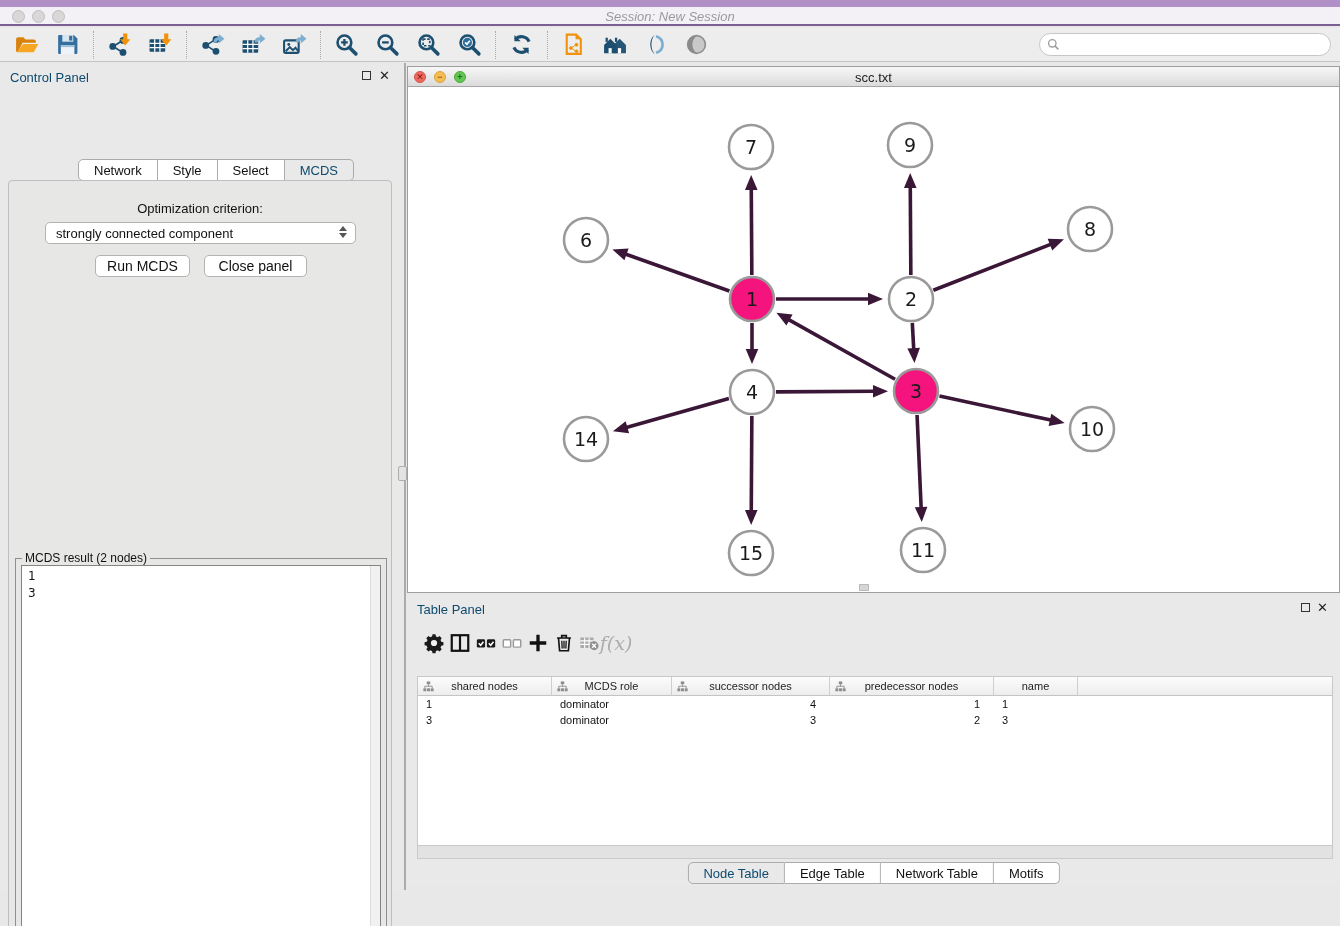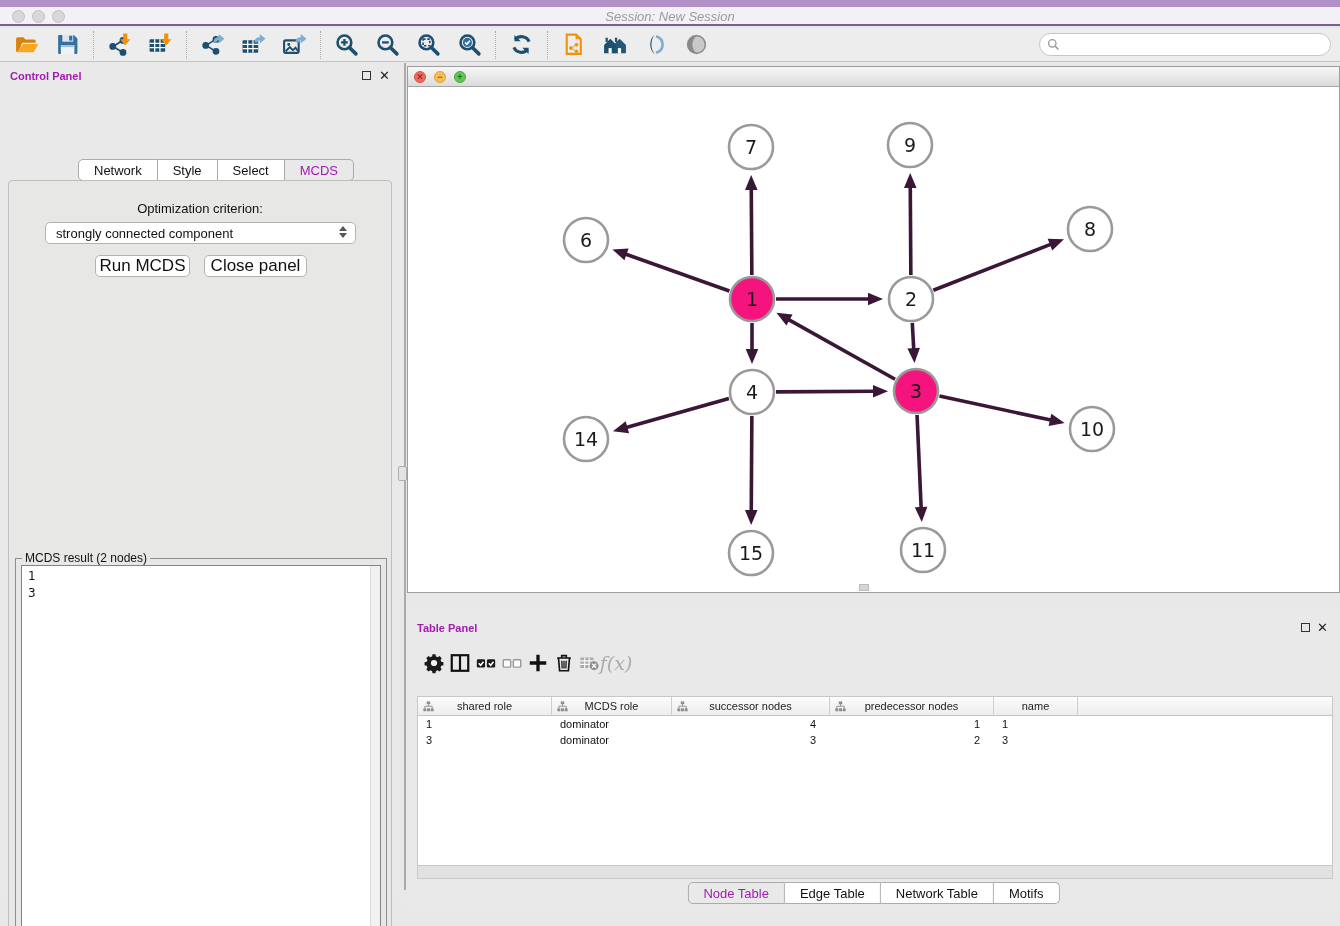--- a/index.html
+++ b/index.html
@@ -21,43 +21,43 @@
   .tbtn{width:41px;height:30px;display:flex;align-items:center;justify-content:center;cursor:default;}
   .tbtn svg{width:25px;height:25px;}
   .tb-sep{width:1px;height:28px;margin:0 5px;border-left:1px dotted #A9A9A9;}
   #search-wrap{position:absolute;right:9px;top:5px;width:292px;height:23px;background:#fff;
                border:1px solid #C6C6C6;border-radius:12px;display:flex;align-items:center;padding-left:7px;}
   #search-wrap svg{width:13px;height:13px;}
   #search-input{border:none;outline:none;flex:1;height:100%;font-size:12px;background:transparent;border-radius:12px;}
   
   #control-panel{position:absolute;left:0;top:63px;width:404px;height:827px;background:#E9E9E9;}
   .panel-head{position:relative;height:26px;}
-  .panel-title{position:absolute;left:10px;top:7px;font-size:11px;color:#a21caf;font-weight:bold;}
+  .panel-title{position:absolute;left:10px;top:7px;font-size:13px;color:#0c4a6e;}
   .float-icon{position:absolute;top:8px;width:9px;height:9px;border:1.5px solid #333;}
   .close-icon{position:absolute;top:5px;font-size:13px;font-weight:bold;color:#222;}
   #cp-float{right:33px;} #cp-close{right:14px;}
   .tabs-row{position:absolute;display:flex;}
   #cp-tabs{left:78px;top:96px;}
   .tab{height:22px;padding:5px 15px;display:flex;align-items:center;font-size:13px;color:#111;
        background:#fff;border:1px solid #ABABAB;border-left:none;}
   .tab:first-child{border-left:1px solid #ABABAB;border-radius:5px 0 0 5px;}
   .tab:last-child{border-radius:0 5px 5px 0;}
-  .tab.inactive-look{background:#E9E9E9;color:#a21caf;}
+  .tab.inactive-look{background:#E9E9E9;color:#0c4a6e;}
   #cp-content{position:absolute;left:8px;top:117px;width:384px;height:759px;background:#E7E7E5;
               border:1px solid #BEBEBE;border-radius:4px;}
   #opt-label{position:absolute;left:0;right:0;top:20px;text-align:center;font-size:13px;color:#111;}
   #opt-select{position:absolute;left:36px;top:41px;width:311px;height:22px;background:#fff;
               border:1px solid #B3B3B3;border-radius:5px;display:flex;align-items:center;
               padding-left:10px;font-size:13px;color:#111;}
   #opt-stepper{position:absolute;right:8px;top:3px;display:flex;flex-direction:column;align-items:center;gap:2px;}
   #opt-stepper i{width:0;height:0;border-left:4px solid transparent;border-right:4px solid transparent;}
   #opt-stepper i.up{border-bottom:5px solid #555;}
   #opt-stepper i.down{border-top:5px solid #555;}
   .cp-btn{position:absolute;top:74px;height:22px;background:#fff;border:1px solid #B3B3B3;border-radius:5px;
-          font-size:17px;color:#111;display:flex;align-items:center;justify-content:center;}
+          font-size:14px;color:#111;display:flex;align-items:center;justify-content:center;}
   #run-btn{left:86px;width:95px;}
   #closepanel-btn{left:195px;width:103px;}
   #mcds-fieldset{position:absolute;left:6px;top:377px;width:372px;height:379px;border:1px solid #8F8F8F;}
   #mcds-legend{position:absolute;left:6px;top:-8px;background:#E7E7E5;padding:0 3px;font-size:12px;color:#111;}
   #mcds-text{position:absolute;left:5px;top:6px;right:5px;bottom:5px;background:#fff;border:1px solid #848484;
              font-family:"DejaVu Sans",sans-serif;font-size:12px;line-height:17px;color:#111;
              padding:2px 6px;white-space:pre;}
   #mcds-scroll{position:absolute;right:6px;top:7px;bottom:6px;width:10px;background:#F1F1F1;border-left:1px solid #DCDCDC;}
   
   #v-divider{position:absolute;left:404px;top:63px;width:2px;height:827px;background:#ABABAB;}
@@ -69,21 +69,21 @@
                 background:linear-gradient(#F7F7F7,#DBDBDB);border-bottom:1px solid #A5A5A5;}
   .mtl{position:absolute;top:3.5px;width:12px;height:12px;border-radius:50%;font-size:9px;line-height:11px;
        text-align:center;font-weight:bold;}
   #mtl-red{left:6px;background:#EE6A5F;border:1px solid #D5544A;color:#801D12;}
   #mtl-yellow{left:26px;background:#F6BE50;border:1px solid #DFA03E;color:#8F5F1D;}
   #mtl-green{left:46px;background:#62C655;border:1px solid #4DA73C;color:#1F6A1A;}
   #net-title{position:absolute;left:0;right:0;top:3px;text-align:center;font-size:13px;color:#222;}
   #net-canvas{position:absolute;left:0;top:20px;width:931px;height:505px;background:#fff;}
   #bottom-grip{position:absolute;left:451px;bottom:1px;width:10px;height:7px;background:#D6D6D6;border:1px solid #BBB;}
   
-  #table-panel{position:absolute;left:407px;top:595px;width:933px;height:291px;background:#E9E9E9;margin-top:20px;}
+  #table-panel{position:absolute;left:407px;top:595px;width:933px;height:291px;background:#E9E9E9;}
   #tp-float{right:30px;} #tp-close{right:12px;}
   #tp-toolbar{position:absolute;left:14px;top:28px;height:40px;display:flex;align-items:center;}
   .tp-btn{display:flex;align-items:center;justify-content:center;width:26px;height:26px;}
   .tp-btn svg{width:22px;height:22px;}
   .tp-fx{font-family:"DejaVu Serif",serif;font-style:italic;font-size:19px;color:#ABABAB;}
   #tp-table{position:absolute;left:10px;top:81px;width:916px;height:170px;background:#fff;border:1px solid #C8C8C8;}
   #tp-header{display:flex;height:19px;}
   .th{position:relative;height:19px;background:linear-gradient(#FCFCFC,#EDEDED);
       border-right:1px solid #CFCFCF;border-bottom:1px solid #C4C4C4;
       display:flex;align-items:center;justify-content:center;font-size:11px;color:#222;}
@@ -314,20 +314,21 @@
   </div>
 
   <div id="v-divider"></div>
   <div id="v-handle"></div>
 
   <div id="net-window">
     <div id="net-titlebar">
       <span class="mtl" id="mtl-red">✕</span>
       <span class="mtl" id="mtl-yellow">−</span>
       <span class="mtl" id="mtl-green">+</span>
+      <div id="net-title">scc.txt</div>
     </div>
     <div id="net-canvas">
       <svg id="graph-svg" width="931" height="505">
           <line x1="343.8421086800903" y1="188.00051937372191" x2="343.2697310048457" y2="100.9991127365584" stroke="#3A1637" stroke-width="3.6"></line>
           <polygon points="343.18420653989466,87.9993940639911 349.5827522792362,102.9576229839386 336.9830249504402,103.04051592689122" fill="#3A1637"></polygon>
           <line x1="321.3858920151659" y1="203.96245559575175" x2="216.63243447409158" y2="166.73080502392412" stroke="#3A1637" stroke-width="3.6"></line>
           <polygon points="204.38312598230644,162.37713513828965 220.62679887894294,161.46439704492587 216.4070880667126,173.33680373696376" fill="#3A1637"></polygon>
           <line x1="368" y1="212" x2="462" y2="212" stroke="#3A1637" stroke-width="3.6"></line>
           <polygon points="475,212 460,218.3 460,205.7" fill="#3A1637"></polygon>
           <line x1="344" y1="236" x2="344" y2="264" stroke="#3A1637" stroke-width="3.6"></line>
@@ -465,21 +466,21 @@
     <div id="tp-table">
       <div id="tp-header">
           <div class="th" style="width: 134px;">
             <svg class="tree" viewBox="0 0 12 12">
               <rect x="4.1" y="0.5" width="3.8" height="3" fill="#8C8C8C"></rect>
               <path d="M6 3.5 v2.2 M2 8 v-2.3 h8 V8" stroke="#8C8C8C" stroke-width="1" fill="none"></path>
               <rect x="0.4" y="8" width="3.2" height="3.2" fill="#8C8C8C"></rect>
               <rect x="4.4" y="8" width="3.2" height="3.2" fill="#8C8C8C"></rect>
               <rect x="8.4" y="8" width="3.2" height="3.2" fill="#8C8C8C"></rect>
             </svg>
-            <span>shared role</span>
+            <span>shared nodes</span>
           </div>
           <div class="th" style="width: 120px;">
             <svg class="tree" viewBox="0 0 12 12">
               <rect x="4.1" y="0.5" width="3.8" height="3" fill="#8C8C8C"></rect>
               <path d="M6 3.5 v2.2 M2 8 v-2.3 h8 V8" stroke="#8C8C8C" stroke-width="1" fill="none"></path>
               <rect x="0.4" y="8" width="3.2" height="3.2" fill="#8C8C8C"></rect>
               <rect x="4.4" y="8" width="3.2" height="3.2" fill="#8C8C8C"></rect>
               <rect x="8.4" y="8" width="3.2" height="3.2" fill="#8C8C8C"></rect>
             </svg>
             <span>MCDS role</span>

